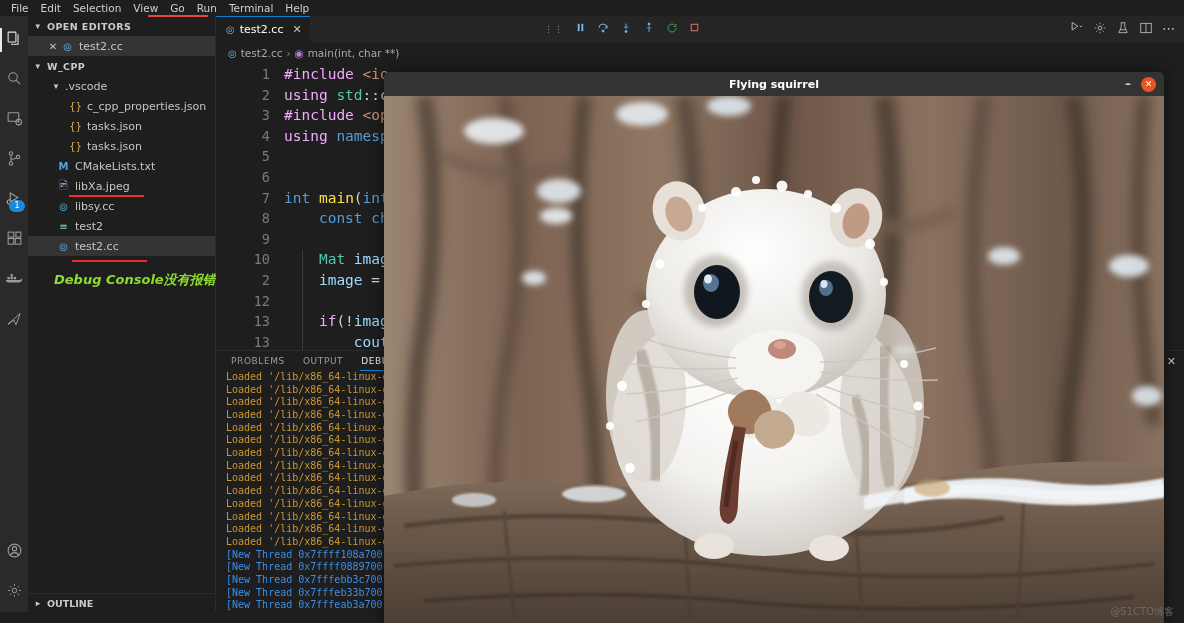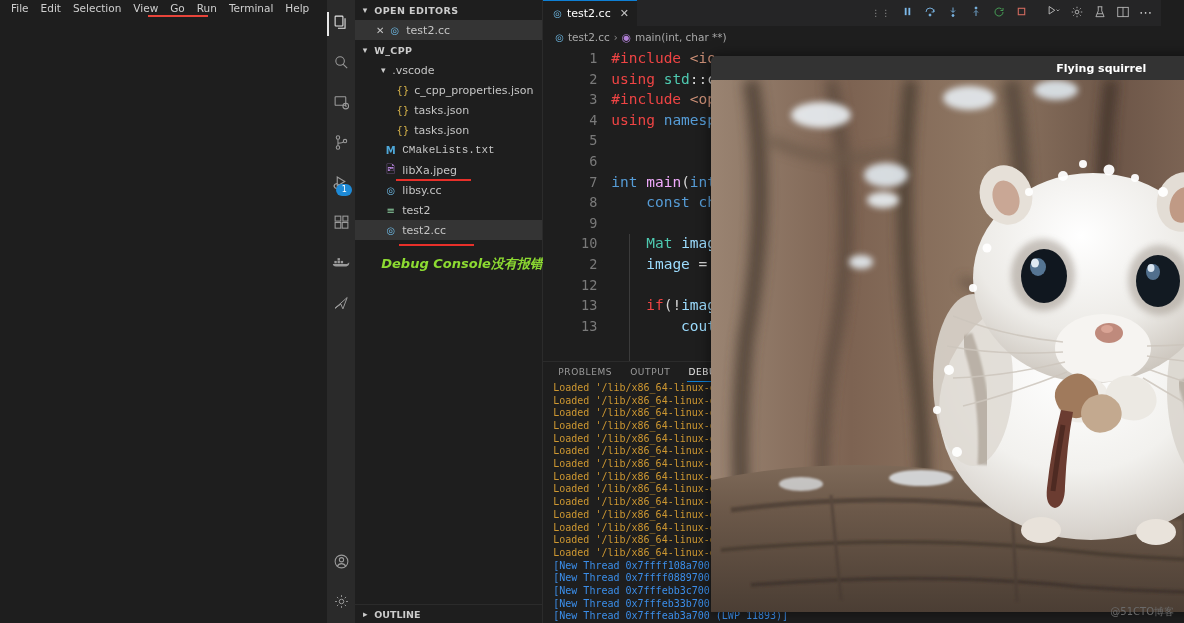--- a/index.html
+++ b/index.html
@@ -1,21 +1,21 @@
 <!DOCTYPE html>
 <html><head>
 <meta charset="utf-8">
 <style>
   html,body{margin:0;padding:0;background:#1e1e1e;}
   body{
     width:1184px;height:623px;overflow:hidden;position:relative;
     font-family:"DejaVu Sans","Liberation Sans",sans-serif;
     font-size:12px;color:#cccccc;
   }
-  .root{position:absolute;inset:0;display:flex;flex-direction:row;gap:12px;}
+  .root{position:absolute;inset:0;display:flex;flex-direction:column;}
 
   
   .menubar{height:16px;flex:0 0 16px;background:#1e1e1e;display:flex;align-items:center;padding-left:5px;gap:0px;position:relative;z-index:5;}
   .menuitem{font-size:10.5px;color:#cfcfcf;padding:0 6px;line-height:16px;white-space:nowrap;}
   .menu-underline{position:absolute;left:148px;top:15px;width:60px;height:2px;background:#e8443a;}
 
   
   .mid{flex:1 1 auto;display:flex;min-height:0;position:relative;}
 
   
@@ -56,24 +56,24 @@
   .tab{background:#1e1e1e;display:flex;align-items:center;gap:5px;padding:0 8px 0 10px;border-top:1px solid #0e7fd4;
        font-size:11px;color:#ffffff;min-width:0;}
   .tab .close{color:#c5c5c5;font-size:11px;margin-left:4px;}
   .tabfill{flex:1 1 auto;background:#252526;display:flex;align-items:center;justify-content:flex-end;gap:9px;padding-right:8px;color:#c5c5c5;}
   .breadcrumb{height:22px;flex:0 0 22px;display:flex;align-items:center;gap:4px;padding-left:12px;font-size:10.5px;color:#a9a9a9;}
   .bc-sep{color:#8c8c8c;font-size:10px;}
   .code{flex:1 1 auto;position:relative;overflow:hidden;font-family:"DejaVu Sans Mono","Liberation Mono",monospace;}
   .cl{height:20.6px;display:flex;align-items:center;white-space:pre;font-size:14.5px;line-height:20.6px;}
   .ln{width:40px;text-align:right;padding-right:14px;color:#7a7a7a;font-size:13.5px;flex:0 0 54px;}
   .guide{position:absolute;left:86px;top:186px;width:1px;height:170px;background:#3b3b3b;}
-  .kw-pink{color:#ef4444;}
+  .kw-pink{color:#f0abfc;}
   .kw-blue{color:#569cd6;}
   .kw-green{color:#4ec9b0;}
-  .kw-yellow{color:#f0abfc;}
+  .kw-yellow{color:#fde047;}
   .kw-teal{color:#9cdcfe;}
   .kw-plain{color:#d4d4d4;}
 
   
   .panel{flex:0 0 249px;background:#1e1e1e;display:flex;flex-direction:column;border-top:1px solid #2b2b2b;}
   .panel-tabs{height:20px;flex:0 0 20px;display:flex;align-items:center;gap:0;padding-left:6px;position:relative;}
   .ptab{font-size:9px;letter-spacing:.6px;color:#9b9b9b;padding:0 9px;line-height:20px;position:relative;}
   .ptab.active{color:#e7e7e7;}
   .ptab.active:after{content:"";position:absolute;left:8px;right:8px;bottom:0;height:1px;background:#0e7fd4;}
   .panel-close{position:absolute;right:8px;top:4px;color:#c5c5c5;font-size:11px;}
@@ -239,21 +239,21 @@
       <div class="row" style="padding-left:40px;">
         <span class="ficon j-ico">{}</span>
         <span style="padding-left:4px;">tasks.json</span>
       </div>
       <div class="row" style="padding-left:40px;">
         <span class="ficon j-ico">{}</span>
         <span style="padding-left:4px;">tasks.json</span>
       </div>
       <div class="row" style="padding-left:28px;">
         <span class="ficon m-ico">M</span>
-        <span style="padding-left:4px;font-family:Liberation Mono, monospace;">CMakeLists.txt</span>
+        <span style="padding-left:4px;">CMakeLists.txt</span>
       </div>
       <div class="row" style="padding-left:28px;">
         <span class="ficon img-ico">🖻</span>
         <span style="padding-left:4px;">libXa.jpeg</span>
         <span class="underline-red" style="left:41px;bottom:-1px;width:75px;"></span>
       </div>
       <div class="row" style="padding-left:28px;">
         <span class="ficon c-ico">◎</span>
         <span style="padding-left:4px;">libsy.cc</span>
       </div>

